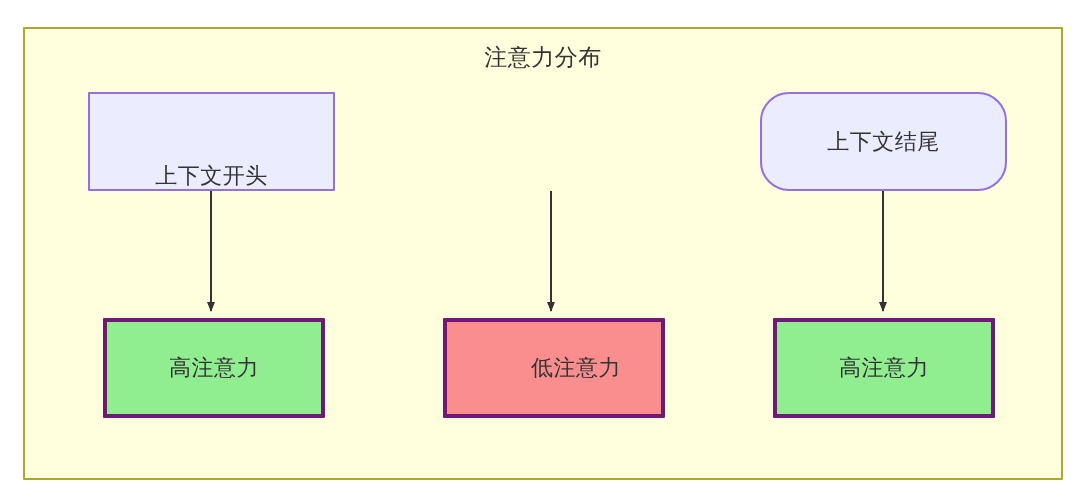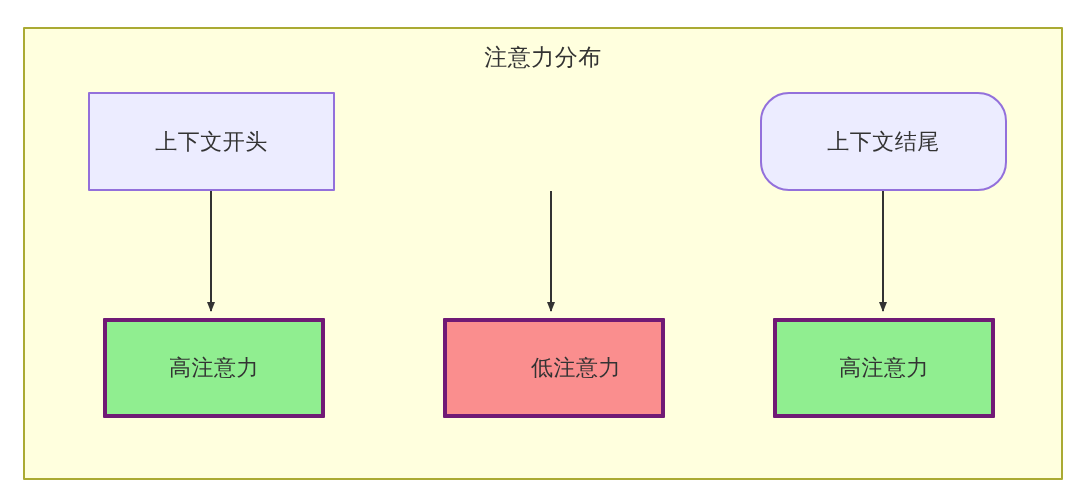--- a/index.html
+++ b/index.html
@@ -76,21 +76,21 @@
     border: 4px solid #701a75;
   }
   .node-high {
     background: #90ee90;
   }
   .node-low {
     background: #fa8e8e;
   }
 
   
-  .pos-ctx-start  { left: 88px;  top: 92px;  width: 247px; height: 99px; }
+  .pos-ctx-start  { left: 88px;  top: 92px;  width: 247px; height: 99px; align-items: flex-end; }
   .pos-ctx-mid    { left: 428px; top: 92px;  width: 247px; height: 99px; }
   .pos-ctx-end    { left: 760px; top: 92px;  width: 247px; height: 99px; border-radius: 29px; }
 
   
   .pos-att-start  { left: 103px; top: 318px; width: 222px; height: 100px; }
   .pos-att-mid    { left: 443px; top: 318px; width: 222px; height: 100px; padding-left: 44px; }
   .pos-att-end    { left: 773px; top: 318px; width: 222px; height: 100px; }
 
   
   .edges {

